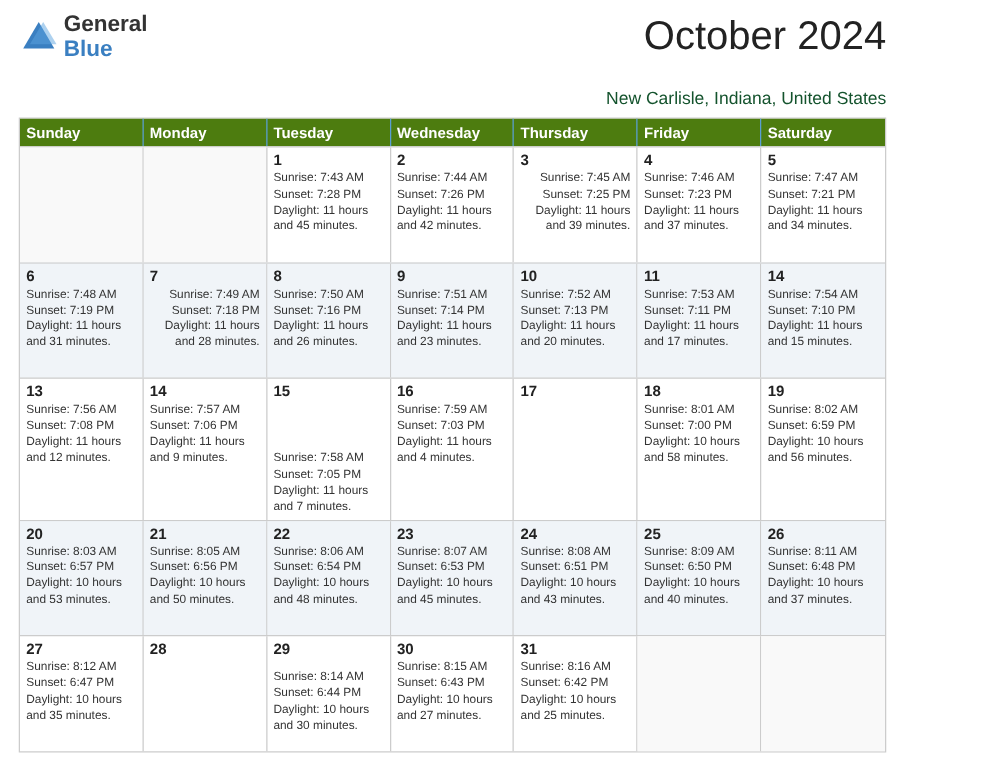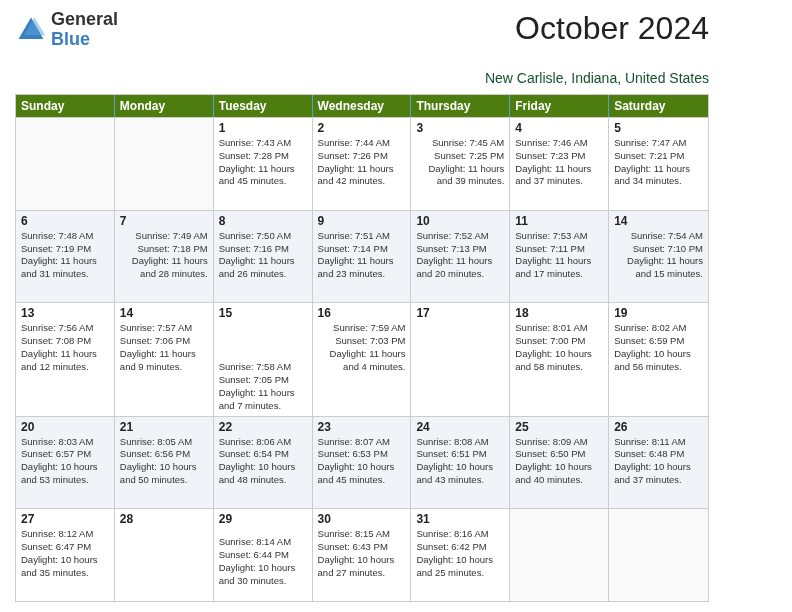--- a/index.html
+++ b/index.html
@@ -210,21 +210,21 @@
 Daylight: 11 hours and 20 minutes.</div>
           </div>
           <div class="cal-cell">
             <span class="day-num">11</span>
             <div class="cell-text" style="white-space: pre-wrap;">Sunrise: 7:53 AM
 Sunset: 7:11 PM
 Daylight: 11 hours and 17 minutes.</div>
           </div>
           <div class="cal-cell">
             <span class="day-num">14</span>
-            <div class="cell-text" style="white-space: pre-wrap; text-align: right;">Sunrise: 7:54 AM
+            <div class="cell-text" style="white-space: pre-wrap;">Sunrise: 7:54 AM
 Sunset: 7:10 PM
 Daylight: 11 hours and 15 minutes.</div>
           </div>
         </div>
         <div class="cal-row">
           <div class="cal-cell">
             <span class="day-num">13</span>
             <div class="cell-text" style="white-space: pre-wrap;">Sunrise: 7:56 AM
 Sunset: 7:08 PM
 Daylight: 11 hours and 12 minutes.</div>
@@ -236,21 +236,21 @@
 Daylight: 11 hours and 9 minutes.</div>
           </div>
           <div class="cal-cell">
             <span class="day-num">15</span>
             <div class="cell-text" style="white-space: pre-wrap; margin-top: 41px;">Sunrise: 7:58 AM
 Sunset: 7:05 PM
 Daylight: 11 hours and 7 minutes.</div>
           </div>
           <div class="cal-cell">
             <span class="day-num">16</span>
-            <div class="cell-text" style="white-space: pre-wrap; text-align: right;">Sunrise: 7:59 AM
+            <div class="cell-text" style="white-space: pre-wrap;">Sunrise: 7:59 AM
 Sunset: 7:03 PM
 Daylight: 11 hours and 4 minutes.</div>
           </div>
           <div class="cal-cell">
             <span class="day-num">17</span>
           </div>
           <div class="cal-cell">
             <span class="day-num">18</span>
             <div class="cell-text" style="white-space: pre-wrap;">Sunrise: 8:01 AM
 Sunset: 7:00 PM

